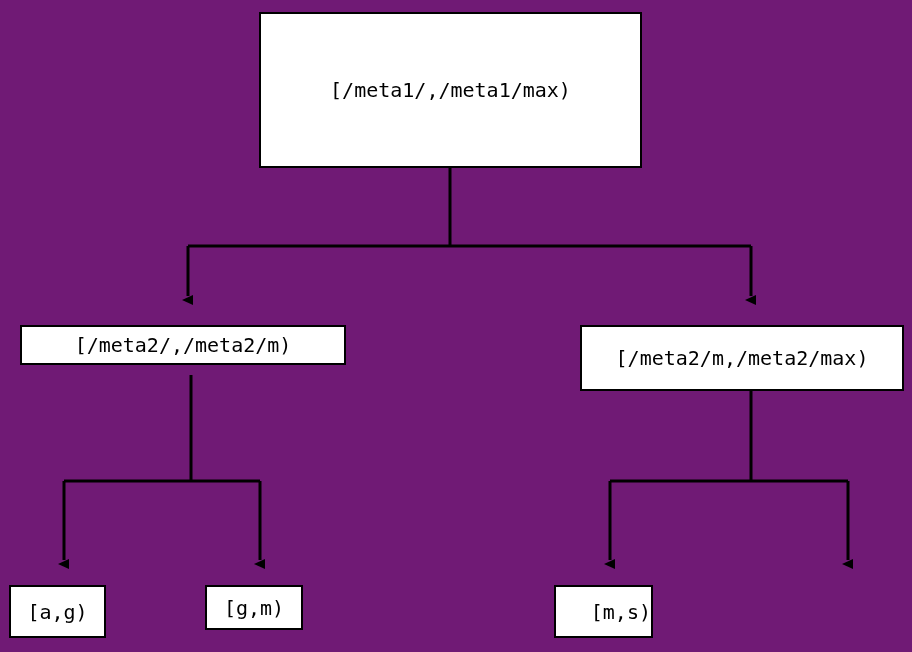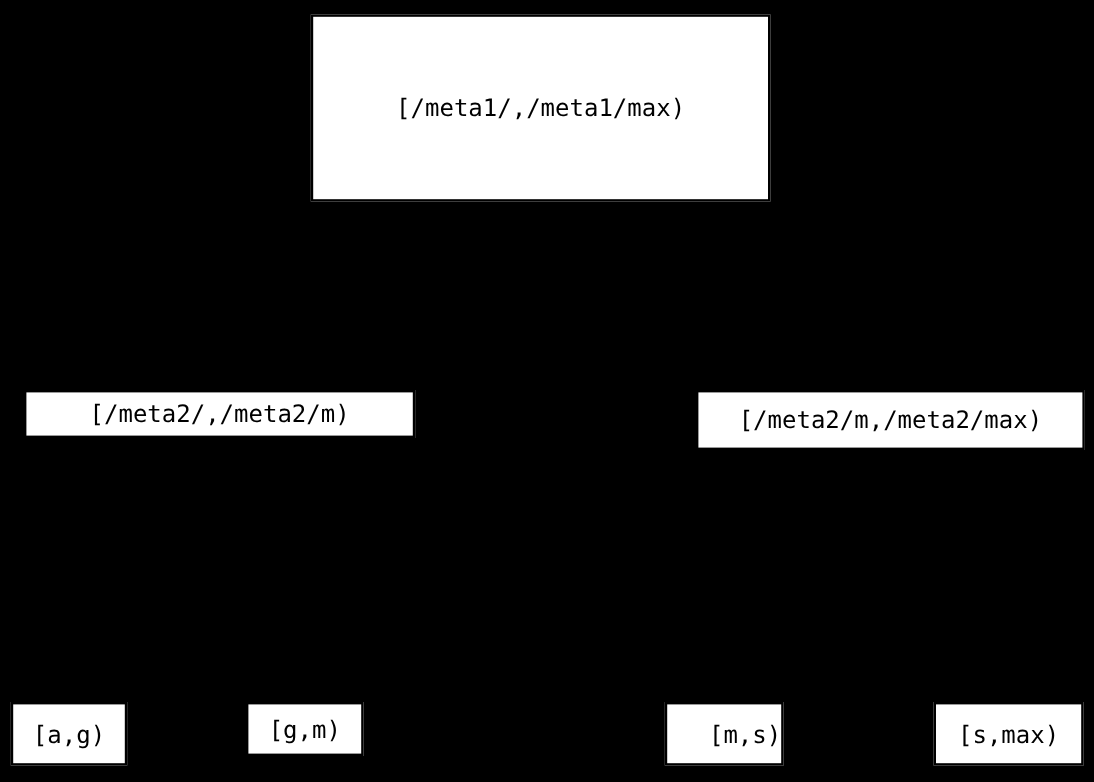--- a/index.html
+++ b/index.html
@@ -5,21 +5,21 @@
 <style>
   html, body {
     margin: 0;
     padding: 0;
     background: #ffffff;
   }
   #diagram-root {
     position: relative;
     width: 912px;
     height: 652px;
-    background: #000000;
+    background: #701a75;
     font-family: "DejaVu Sans Mono", "Liberation Mono", monospace;
     overflow: hidden;
   }
   #tree-svg {
     position: absolute;
     left: 0;
     top: 0;
     width: 912px;
     height: 652px;
   }
@@ -79,33 +79,30 @@
   </svg>
 
   <div class="node-box" style="left:259px; top:12px; width:383px; height:156px;">
     <span class="node-label">[/meta1/,/meta1/max)</span>
   </div>
 
   <div class="node-box" style="left:20px; top:325px; width:326px; height:40px;">
     <span class="node-label">[/meta2/,/meta2/m)</span>
   </div>
 
-  <div class="node-box" style="left:580px; top:325px; width:324px; height:50px;align-items:center;">
+  <div class="node-box" style="left:580px; top:325px; width:324px; height:66px;align-items:center;">
     <span class="node-label">[/meta2/m,/meta2/max)</span>
   </div>
 
   <div class="node-box leaf" style="left:9px; top:585px; width:97px; height:53px;">
     <span class="node-label">[a,g)</span>
   </div>
 
   <div class="node-box leaf" style="left:205px; top:585px; width:98px; height:45px;">
     <span class="node-label">[g,m)</span>
   </div>
 
   <div class="node-box leaf" style="left:554px; top:585px; width:99px; height:53px;justify-content:flex-end;">
     <span class="node-label">[m,s)</span>
   </div>
 
-  <div class="node-box leaf" style="left:778px; top:585px; width:125px; height:53px;">
-    <span class="node-label">[s,max)</span>
-  </div>
 
 </div>
 
 </body></html>

